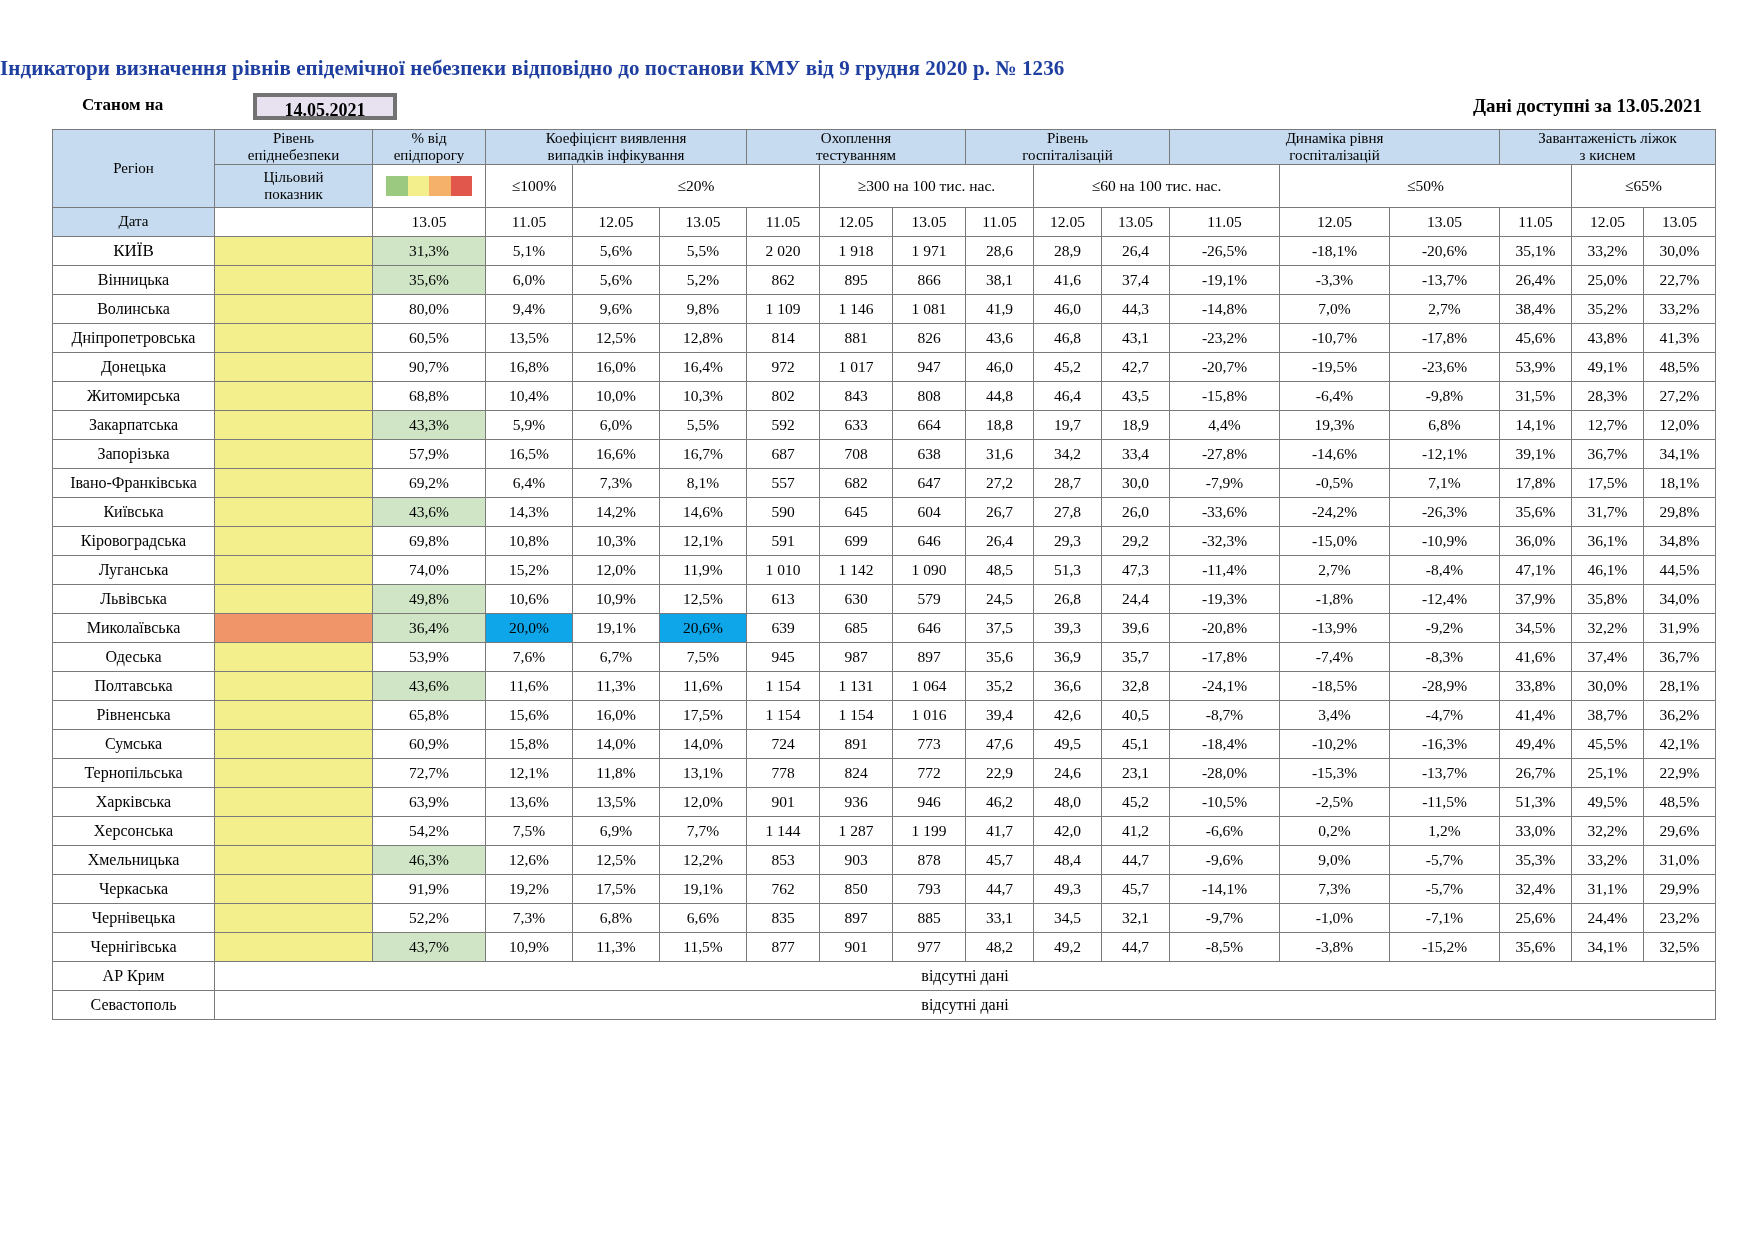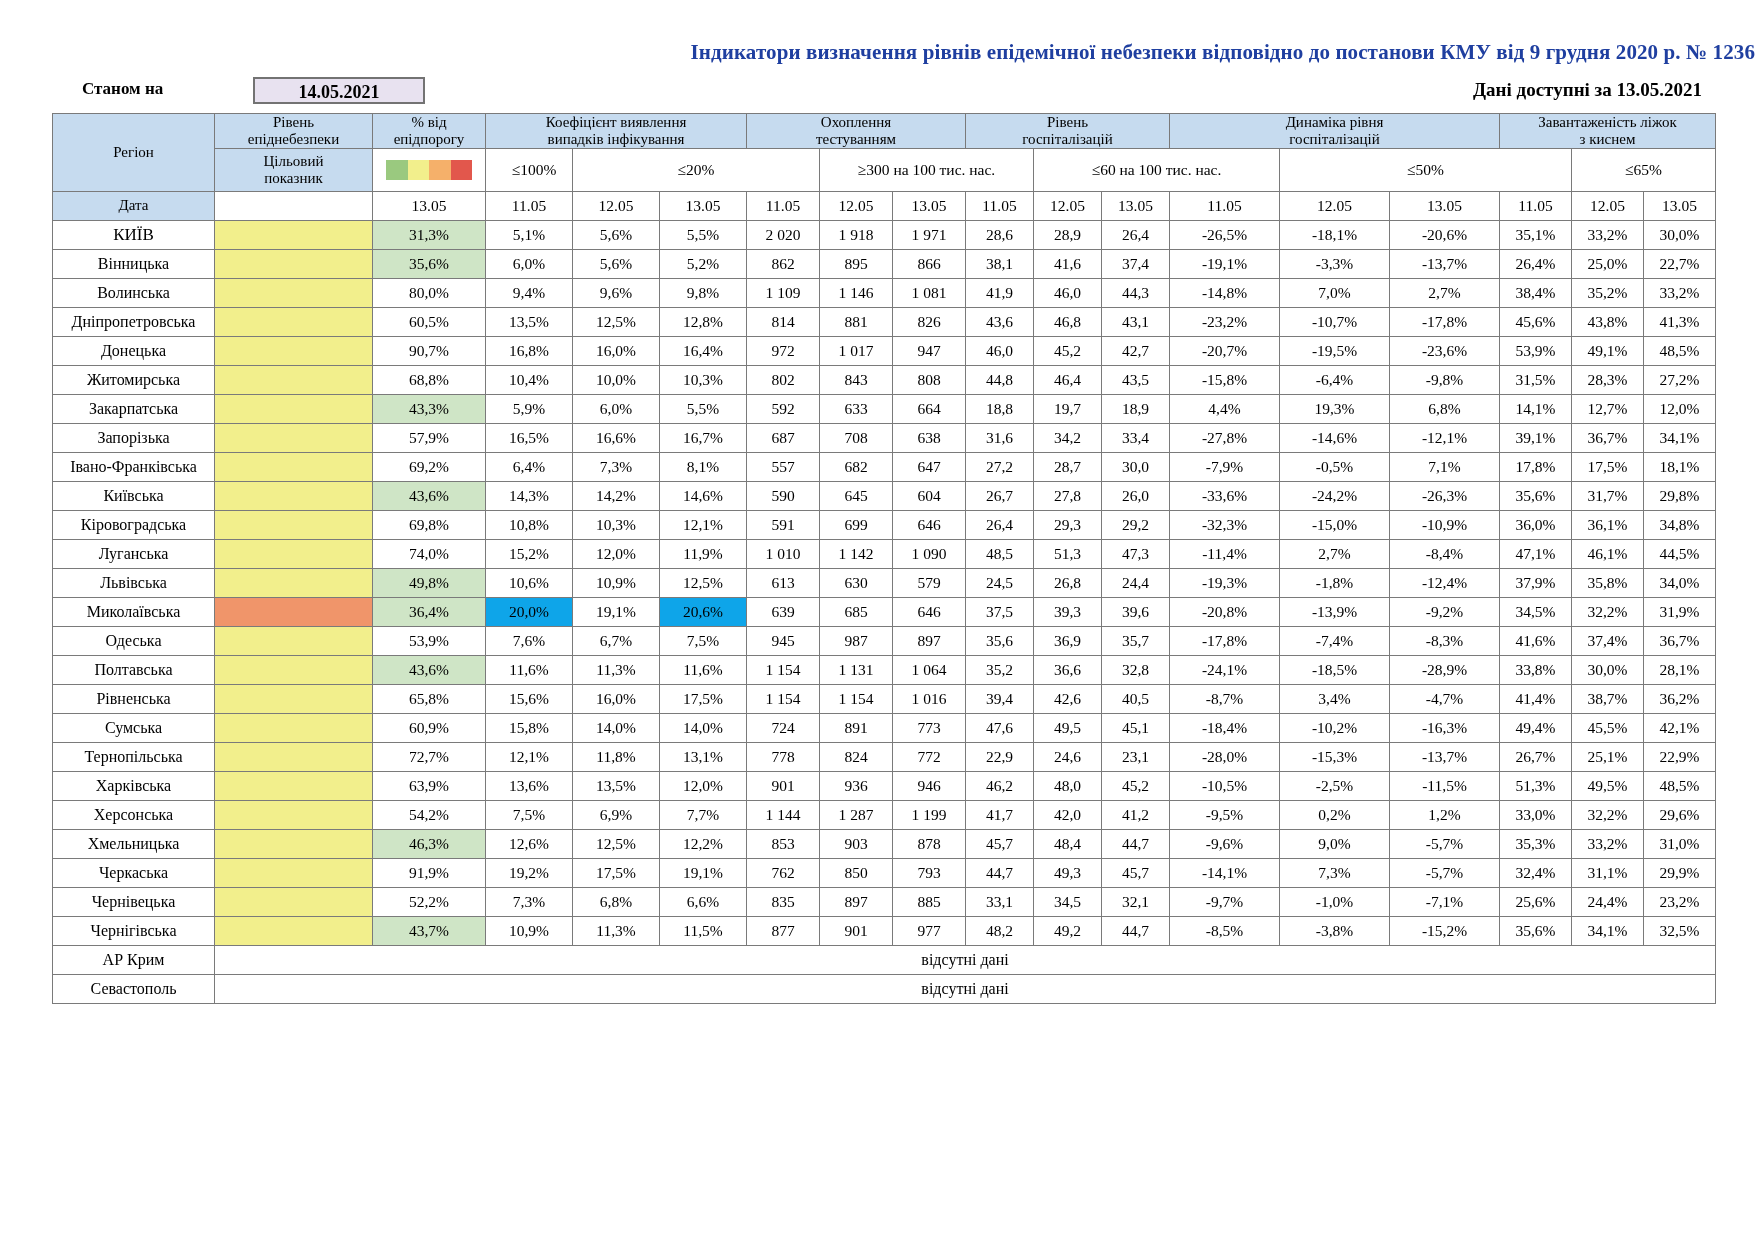--- a/index.html
+++ b/index.html
@@ -15,49 +15,49 @@
     overflow: hidden;
   }
   .page {
     position: relative;
     width: 1755px;
     height: 1241px;
     box-sizing: border-box;
     padding: 0;
   }
   .title {
-    text-align: right;
+    text-align: left;
     color: #1f3fa0;
     font-weight: bold;
     font-size: 21px;
-    margin-top: 40px;
+    margin-top: 56px;
     letter-spacing: 0.1px;
   }
   .subhead {
     position: relative;
     margin: 14px 0 6px 0;
     height: 28px;
   }
   .asof {
     position: absolute;
     left: 82px;
     top: 0;
     font-weight: bold;
     font-size: 17px;
   }
   .asof-date {
     position: absolute;
     left: 253px;
     top: -2px;
-    width: 172px;
+    width: 144px;
     height: 27px;
     line-height: 27px;
     text-align: center;
     background: #e8e2f0;
-    border: 2px solid #737373;
+    border: 4px solid #737373;
     font-weight: bold;
     font-size: 18px;
     box-sizing: border-box;
   }
   .avail {
     position: absolute;
     right: 53px;
     top: 0;
     font-weight: bold;
     font-size: 19px;
@@ -643,21 +643,21 @@
           <td class="num ">54,2%</td>
           <td class="num ">7,5%</td>
           <td class="num ">6,9%</td>
           <td class="num ">7,7%</td>
           <td class="num">1 144</td>
           <td class="num">1 287</td>
           <td class="num">1 199</td>
           <td class="num">41,7</td>
           <td class="num">42,0</td>
           <td class="num">41,2</td>
-          <td class="num">-9,5%</td>
+          <td class="num">-6,6%</td>
           <td class="num">0,2%</td>
           <td class="num">1,2%</td>
           <td class="num">33,0%</td>
           <td class="num">32,2%</td>
           <td class="num">29,6%</td>
         </tr>
         <tr>
           <td class="region">Хмельницька</td>
           <td class="lvl-yellow"></td>
           <td class="num val-green">46,3%</td>

